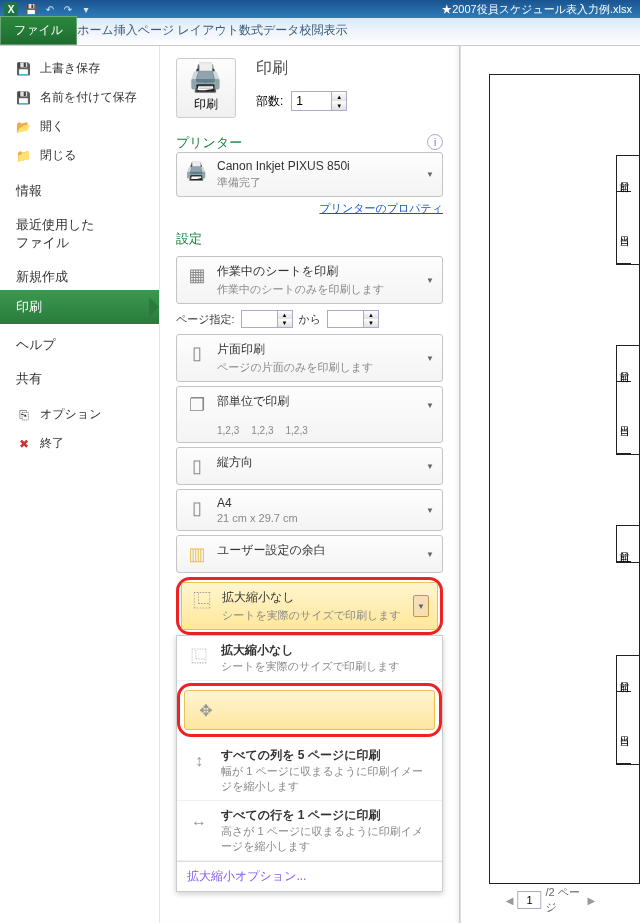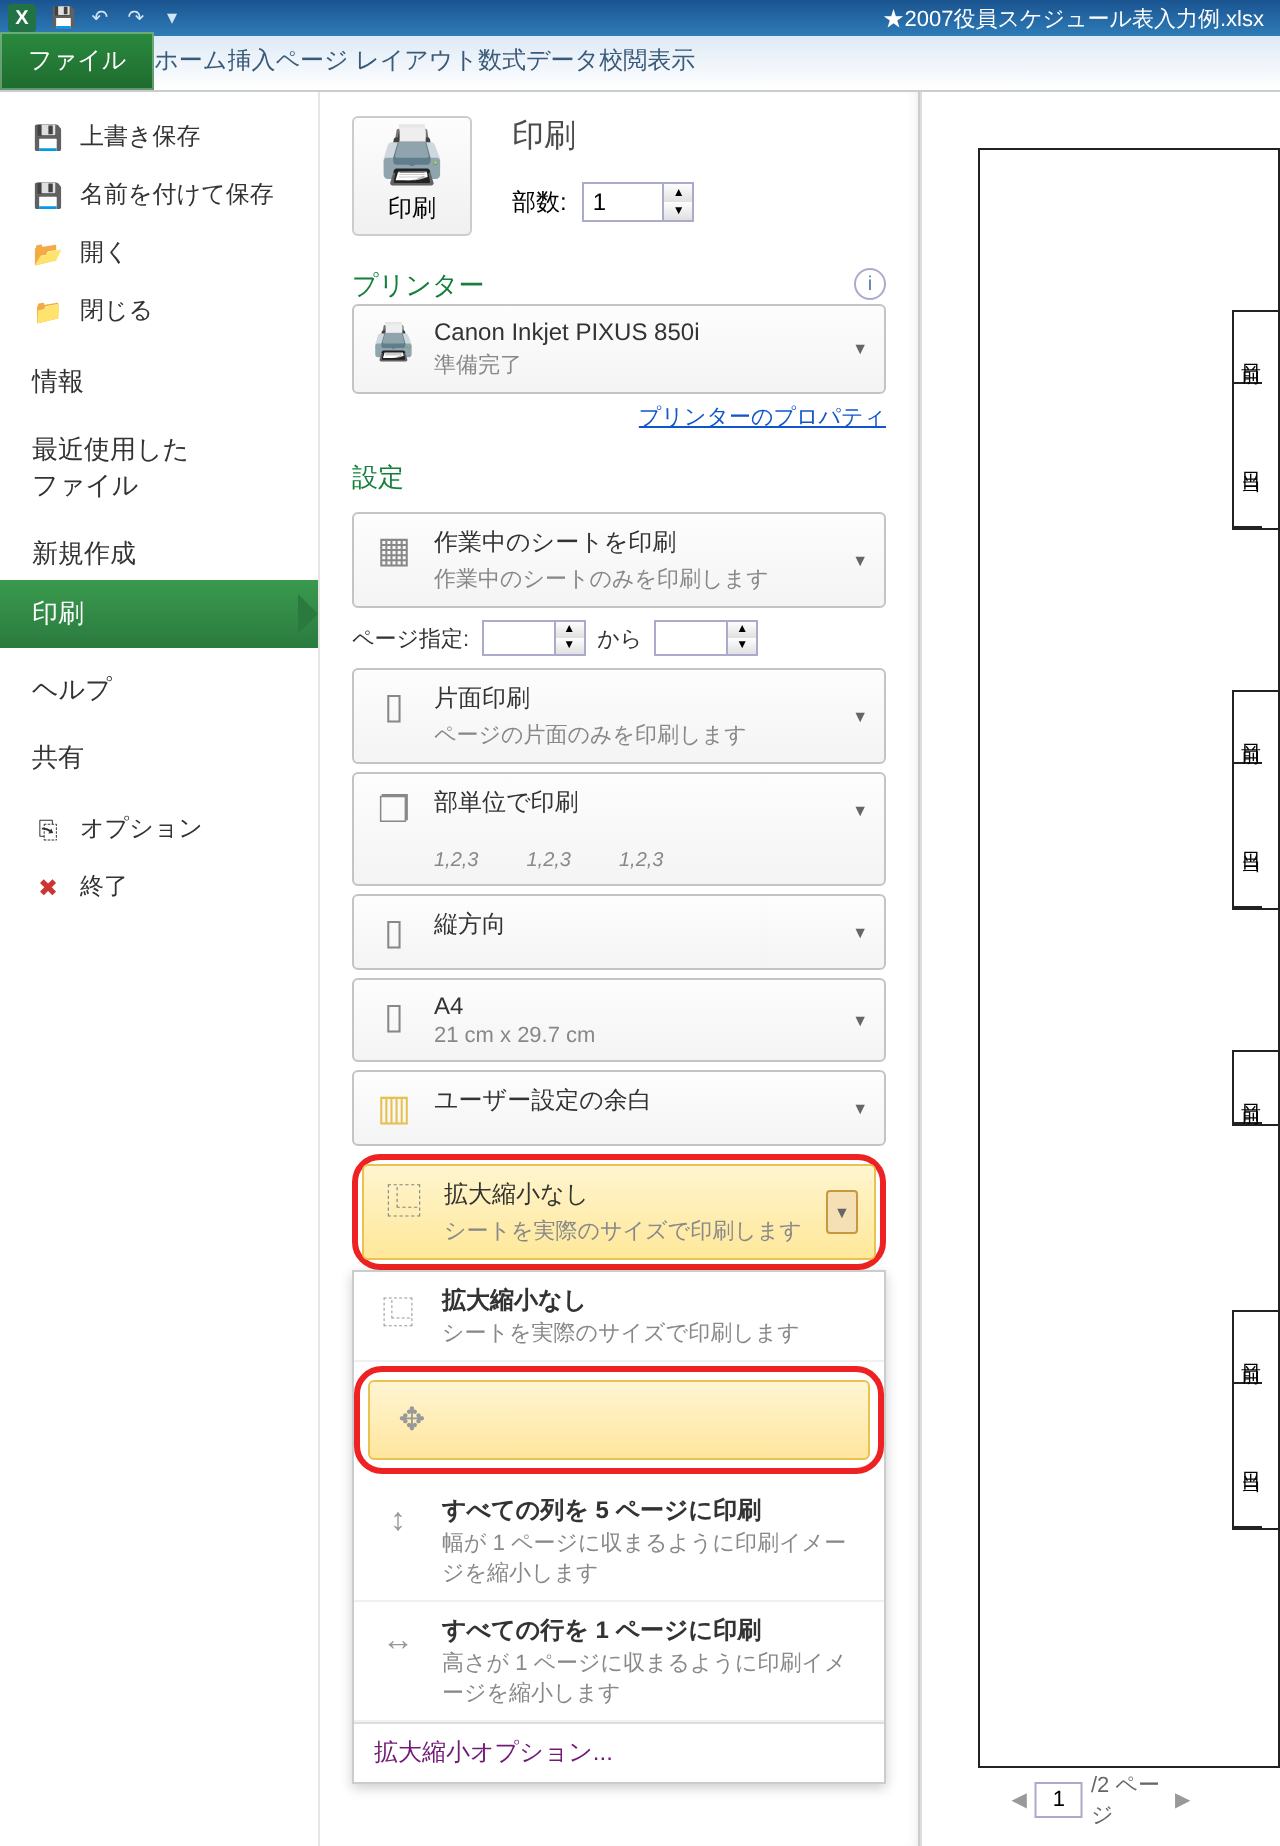--- a/index.html
+++ b/index.html
@@ -39,41 +39,41 @@
     .info-icon { float: right; width: 16px; height: 16px; border: 1px solid #aac; border-radius: 50%; color: #5a7aaa; font-size: 10px; display: inline-flex; align-items: center; justify-content: center; cursor: pointer; }
     
     .dropdown-box { border: 1px solid #c4c4c4; border-radius: 3px; background: linear-gradient(to bottom, #fdfdfd, #f4f4f4); padding: 6px 8px; display: flex; align-items: flex-start; gap: 8px; position: relative; cursor: pointer; margin-bottom: 4px; }
     .dropdown-box .dd-icon { width: 24px; height: 24px; flex-shrink: 0; display: flex; align-items: center; justify-content: center; font-size: 18px; color: #888; }
     .dropdown-box .dd-text { flex: 1; }
     .dropdown-box .dd-title { font-size: 12px; color: #333; }
     .dropdown-box .dd-sub { font-size: 11px; color: #888; margin-top: 2px; }
     .dropdown-box .dd-caret { font-size: 8px; color: #666; align-self: center; }
     .dropdown-box.open { background: linear-gradient(to bottom, #fff5cf, #ffe89a); border-color: #e8c352; }
     
-    .collate-icons { display: flex; gap: 24px; padding-left: 32px; font-size: 10px; color: #888; font-style: italic; }
+    .collate-icons { display: flex; gap: 12px; padding-left: 32px; font-size: 10px; color: #888; }
     
     .link-text { color: #1155cc; text-decoration: underline; font-size: 11px; cursor: pointer; text-align: right; display: block; margin: 4px 0 4px; }
     
     .page-range-row { display: flex; align-items: center; gap: 6px; margin: 6px 0; }
     .page-range-row .lbl { font-size: 11px; color: #333; }
     .range-input { width: 52px; height: 18px; border: 1px solid #aac; font-size: 11px; }
     
     .highlight-red { border: 3px solid #e22; border-radius: 14px; padding: 2px; margin: 2px 0 4px; }
     .highlight-red .dropdown-box { margin: 0; }
     .highlight-red.scale .dd-caret { background: #f5e0b5; border: 1px solid #c89840; width: 16px; height: 22px; display: flex; align-items: center; justify-content: center; border-radius: 2px; }
     
     .dropdown-panel { border: 1px solid #ccc; background: #fff; box-shadow: 0 2px 6px rgba(0,0,0,0.2); margin-top: -4px; }
     .dd-option { display: flex; align-items: flex-start; gap: 8px; padding: 6px 8px; cursor: pointer; border-bottom: 1px solid #f0f0f0; }
     .dd-option .dd-icon { width: 28px; height: 28px; flex-shrink: 0; display: flex; align-items: center; justify-content: center; font-size: 16px; color: #999; }
     .dd-option .dd-text { flex: 1; }
     .dd-option .dd-title { font-size: 12px; color: #333; font-weight: bold; }
     .dd-option .dd-sub { font-size: 11px; color: #888; }
     .dd-option.hover { background: linear-gradient(to bottom, #fff5d2, #ffe69e); border: 1px solid #e8c352; border-radius: 3px; margin: 2px; padding: 5px 7px; }
     .cursor-arrow { position: relative; display: inline-block; font-size: 14px; color: #000; left: -8px; top: 4px; text-shadow: 1px 1px 0 #fff; }
-    .dd-footer { border-top: 1px solid #ddd; padding: 6px 10px; font-size: 12px; color: #701a75; cursor: pointer; }
+    .dd-footer { border-top: 1px solid #ddd; padding: 6px 10px; font-size: 12px; color: #8b5cf6; cursor: pointer; }
     
     .preview-pane { flex: 1; background: #fff; padding: 28px 0 0 28px; border-left: 1px solid #ddd; position: relative; }
     .preview-page { width: 100%; height: 810px; background: #fff; border: 1px solid #222; position: relative; }
     .preview-block { position: absolute; right: -1px; width: 24px; border: 1px solid #222; }
     .preview-cell { height: 36px; border-bottom: 1px solid #222; display: flex; align-items: center; justify-content: center; font-size: 10px; writing-mode: vertical-rl; }
     .page-controls { position: absolute; bottom: 8px; left: 50%; transform: translateX(-50%); display: flex; align-items: center; gap: 4px; font-size: 11px; color: #666; }
     .pg-arrow { cursor: pointer; font-size: 10px; color: #999; }
     .pg-input { width: 24px; height: 18px; border: 1px solid #aac; text-align: center; font-size: 11px; }
     
     .save-ico { color: #2a5aaa; }

